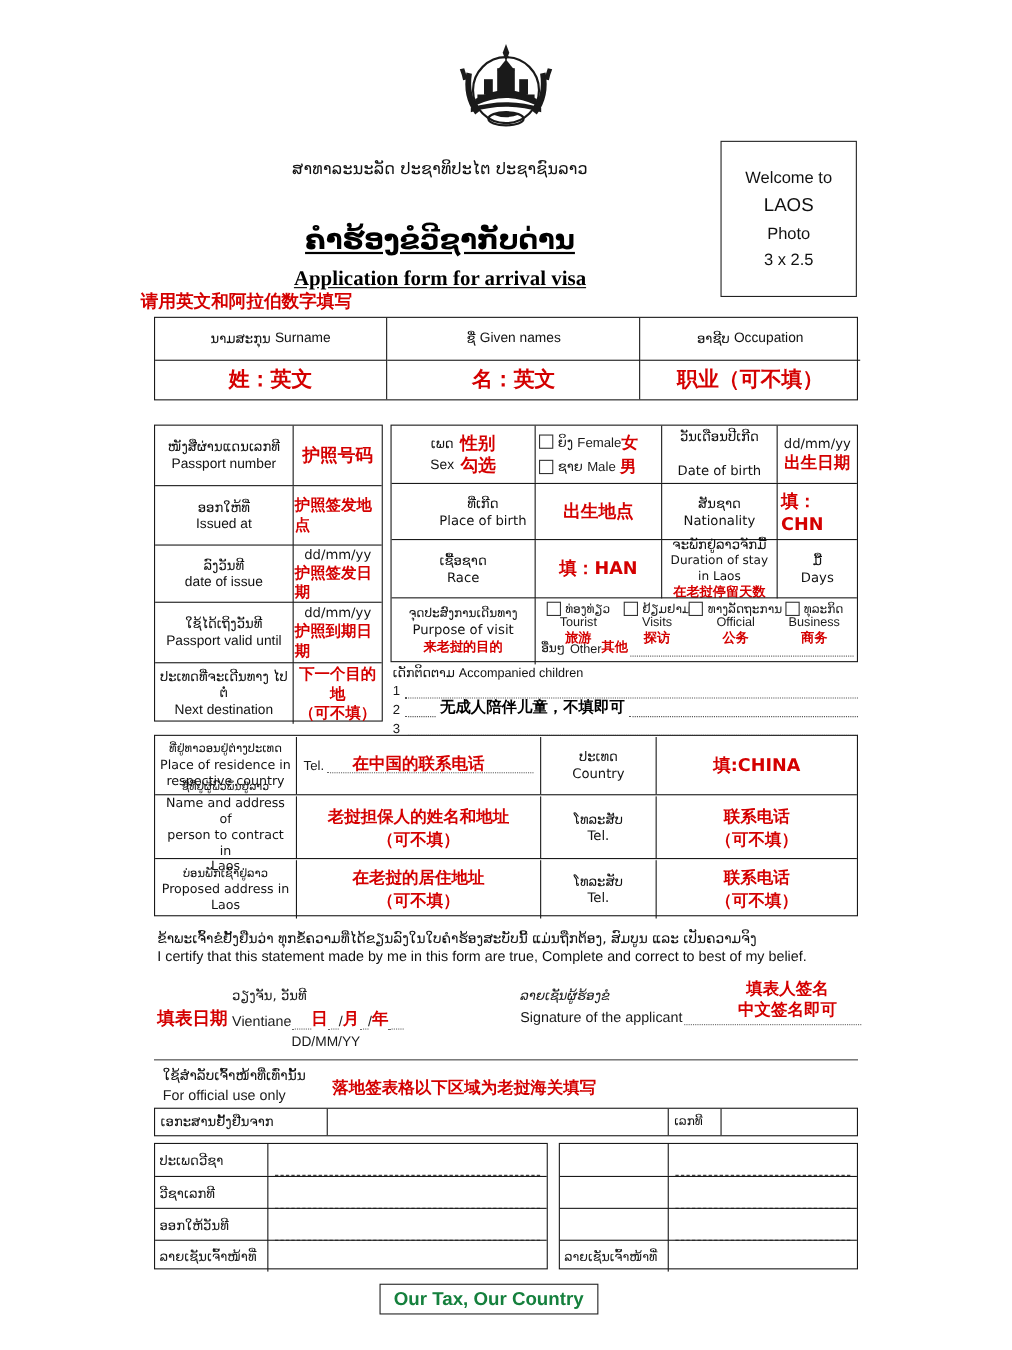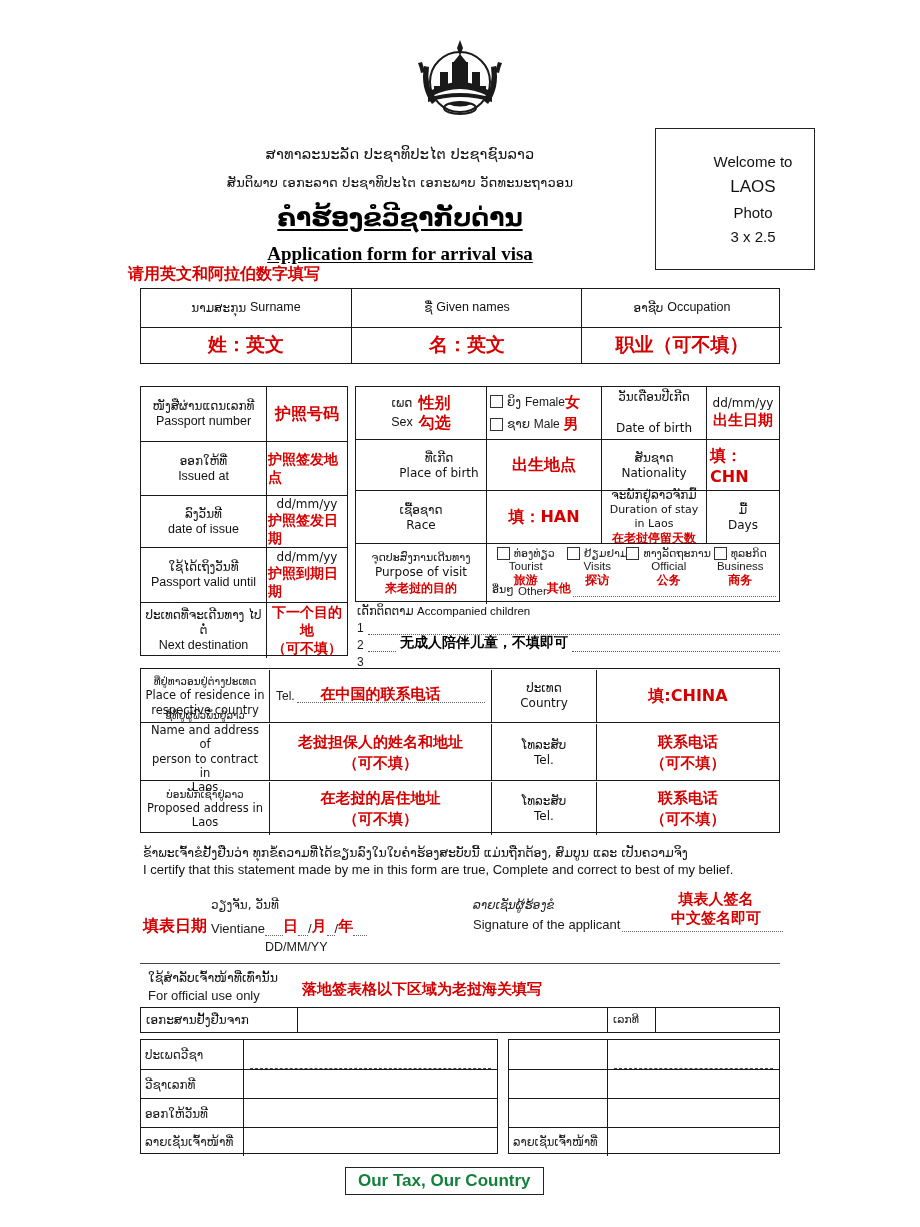--- a/index.html
+++ b/index.html
@@ -28,21 +28,21 @@
   }
   #title-en{
     position:absolute;left:160px;top:243px;width:480px;text-align:center;
     font-family:"Liberation Serif",serif;font-weight:bold;font-size:19px;
     text-decoration:underline;text-underline-offset:2px;color:#000;
   }
   #photo-box{
     position:absolute;left:655px;top:128px;width:122px;height:140px;
     border:1.6px solid #222;background:#fff;
     display:flex;flex-direction:column;align-items:center;justify-content:center;gap:7px;
-    font-size:15px;color:#111;padding-left:36px;
+    font-size:15px;color:#111;
   }
   #photo-box .big{font-size:17px;}
   #cn-note-top{
     position:absolute;left:128px;top:264px;
     color:#d40000;font-weight:bold;font-size:16px;
     font-family:"DejaVu Sans",sans-serif;
   }
 
   
   .tbl{position:absolute;border:1.7px solid #1a1a1a;box-sizing:border-box;background:#fff;}
@@ -158,21 +158,20 @@
       <path d="M12 30 q-4 22 8 38 l4 -3 q-10 -15 -7 -34 z"></path>
       <path d="M84 30 q4 22 -8 38 l-4 -3 q10 -15 7 -34 z"></path>
       <path d="M10 26 q2 6 3 10 l-4 1 q-1 -5 -3 -10 z"></path>
       <path d="M86 26 q-2 6 -3 10 l4 1 q1 -5 3 -10 z"></path>
       <ellipse cx="48" cy="72" rx="16" ry="6" fill="none" stroke="#1a1a1a" stroke-width="2"></ellipse>
       <path d="M36 68 q12 -5 24 0 q-12 5 -24 0 z"></path>
     </g>
   </svg>
 
   <div class="hdr-lao" id="hdr-line1">ສາທາລະນະລັດ ປະຊາທິປະໄຕ ປະຊາຊົນລາວ</div>
-  <div class="hdr-lao" id="hdr-line2">ສັນຕິພາບ ເອກະລາດ ປະຊາທິປະໄຕ ເອກະພາບ ວັດທະນະຖາວອນ</div>
   <div id="title-lao">ຄໍາຮ້ອງຂໍວີຊາກັບດ່ານ</div>
   <div id="title-en">Application form for arrival visa</div>
   <div id="cn-note-top">请用英文和阿拉伯数字填写</div>
 
   <div id="photo-box">
     <div>Welcome to</div>
     <div class="big">LAOS</div>
     <div>Photo</div>
     <div>3 x 2.5</div>
   </div>

